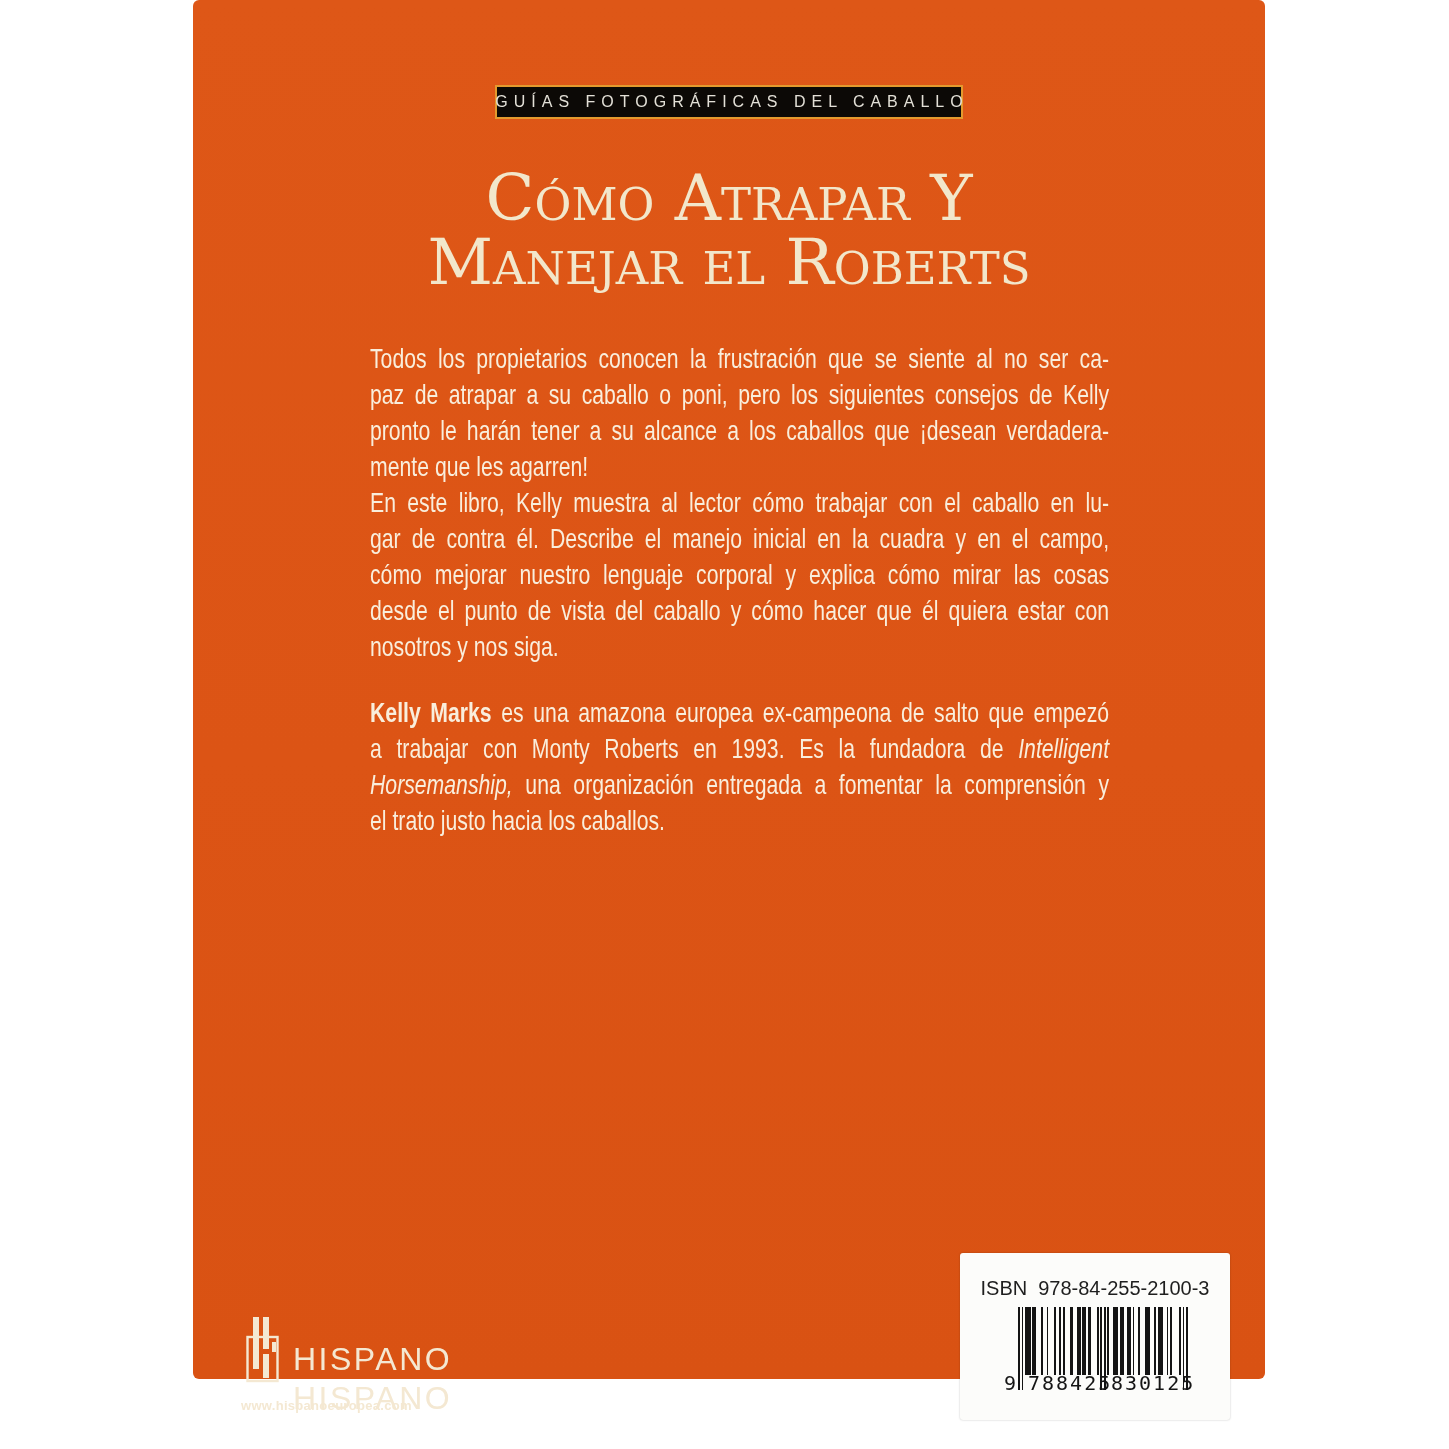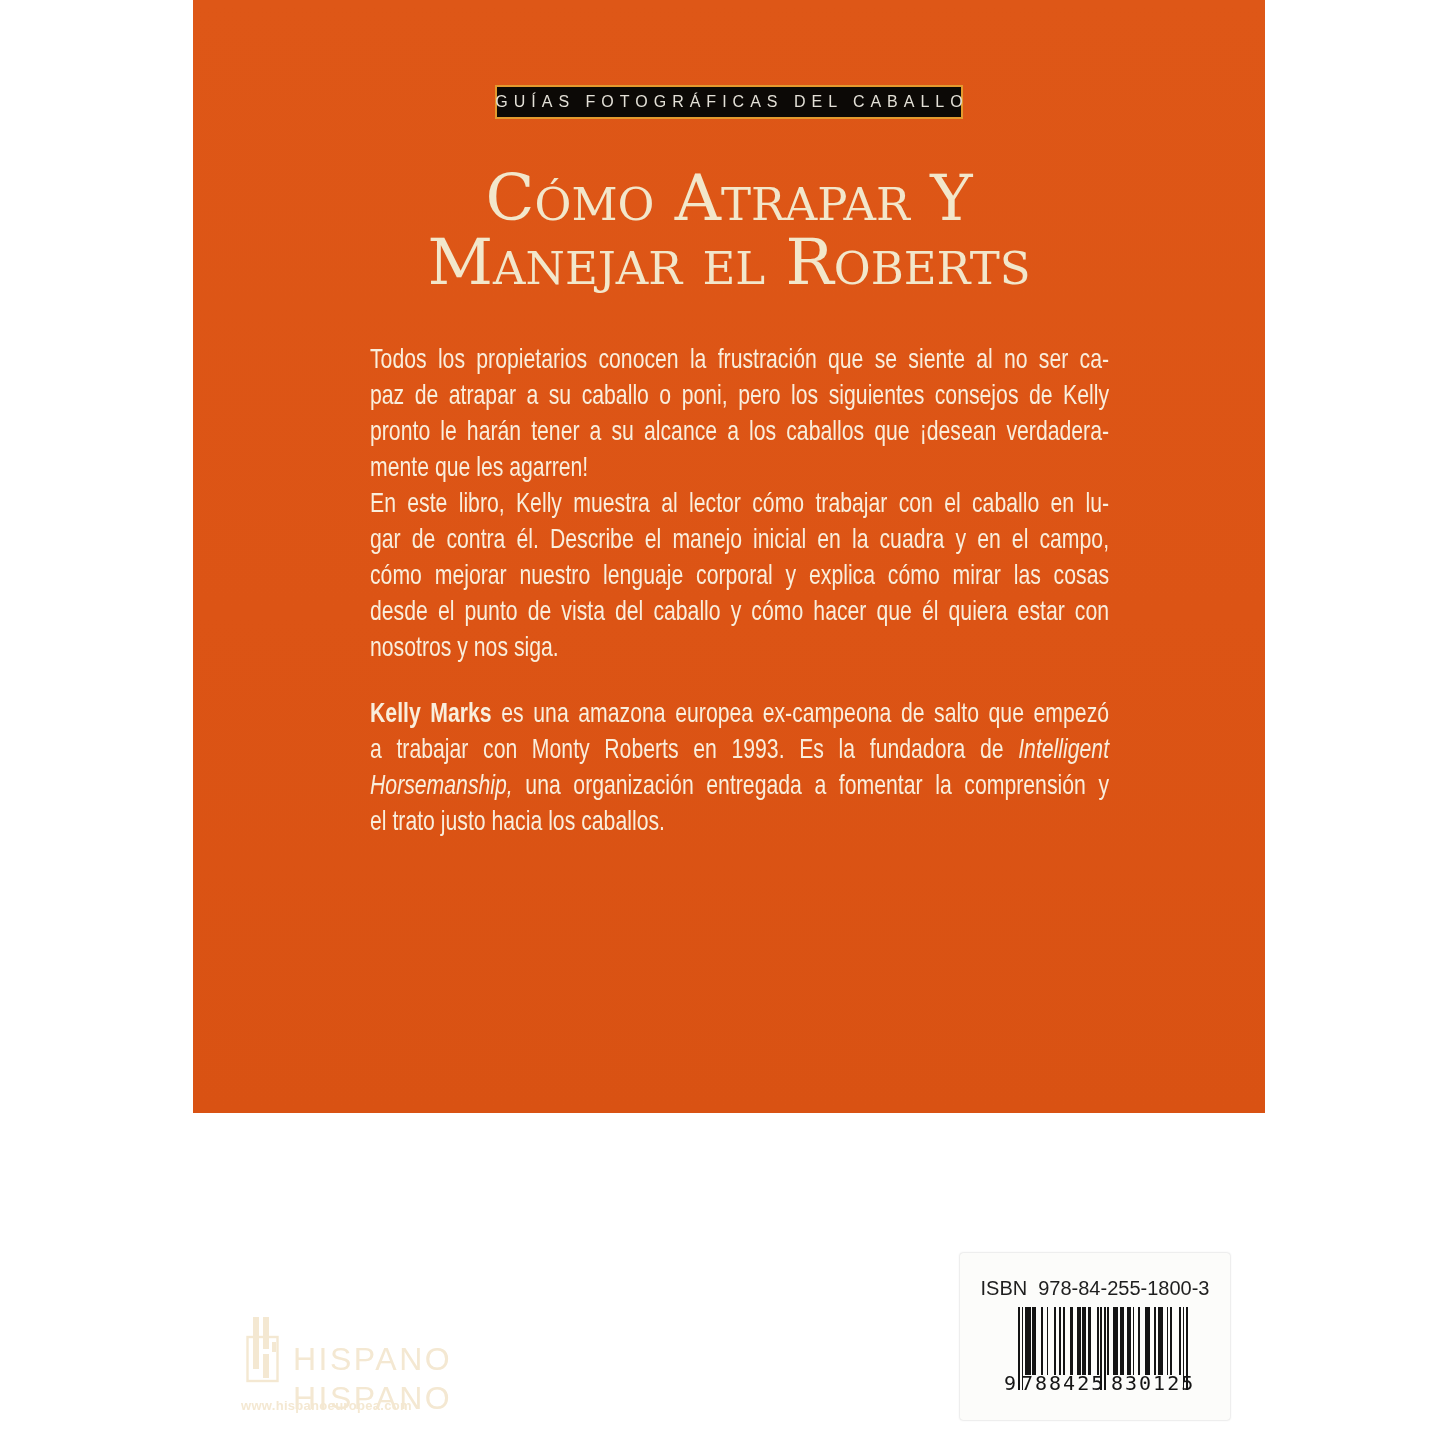--- a/index.html
+++ b/index.html
@@ -1,22 +1,23 @@
 <!DOCTYPE html>
 <html><head>
 <meta charset="utf-8">
 <style>
   html,body{margin:0;padding:0;}
   body{
     width:1449px;height:1449px;position:relative;background:#ffffff;
     font-family:"Liberation Sans",sans-serif;overflow:hidden;
   }
   .cover{
-    position:absolute;left:193px;top:0;width:1072px;height:1113px;
+    position:absolute;left:193px;top:0;width:1072px;height:1379px;
     background:linear-gradient(180deg,#DE5717 0%,#DC5415 55%,#D95213 100%);
+    border-radius:6px;
   }
   
   .banner{
     position:absolute;left:50%;transform:translateX(-50%);top:85px;
     width:468px;height:34px;box-sizing:border-box;
     background:#0C0906;border:2px solid #E39A2E;
     display:flex;align-items:center;justify-content:center;
   }
   .banner-text{
     color:#E3E0D7;font-size:16px;letter-spacing:6px;white-space:nowrap;
@@ -65,21 +66,21 @@
   }
   .isbn-label .num{margin-left:11px;}
   .barcode{position:absolute;left:58px;top:54px;width:170px;height:83px;}
   .barcode svg{width:100%;height:100%;display:block;shape-rendering:crispEdges;}
   .barcode-digits{
     position:absolute;top:64px;height:24px;
     font-family:"DejaVu Sans Mono",monospace;font-size:20px;color:#151515;
     text-align:center;letter-spacing:2px;white-space:nowrap;
   }
   .bd-first{left:-18px;width:16px;letter-spacing:0;text-align:right;}
-  .bd-left{left:3px;width:74px;text-align:center;}
+  .bd-left{left:10px;width:74px;text-align:center;}
   .bd-right{left:93px;width:74px;}
 </style>
 </head>
 <body>
 
 <div class="cover">
 
   <div class="banner">
     <span class="banner-text">GUÍAS FOTOGRÁFICAS DEL CABALLO</span>
   </div>
@@ -123,21 +124,21 @@
 
   <div class="publisher-name">
       <div class="line">HISPANO</div>
       <div class="line last">HISPANO</div>
     </div>
 
   <div class="publisher-site">www.hispanoeuropea.com</div>
 
   <div class="isbn-box">
     <div class="isbn-label">
-      <span>ISBN</span><span class="num">978-84-255-1800-3</span>
+      <span>ISBN</span><span class="num">978-84-255-2100-3</span>
     </div>
     <div class="barcode">
         <svg viewBox="0 0 95 83" preserveAspectRatio="none">
           <rect x="0" y="0" width="1" height="83" fill="#141414"></rect>
           <rect x="2" y="0" width="1" height="83" fill="#141414"></rect>
           <rect x="4" y="0" width="1" height="68" fill="#141414"></rect>
           <rect x="5" y="0" width="1" height="68" fill="#141414"></rect>
           <rect x="6" y="0" width="1" height="68" fill="#141414"></rect>
           <rect x="8" y="0" width="1" height="68" fill="#141414"></rect>
           <rect x="9" y="0" width="1" height="68" fill="#141414"></rect>

